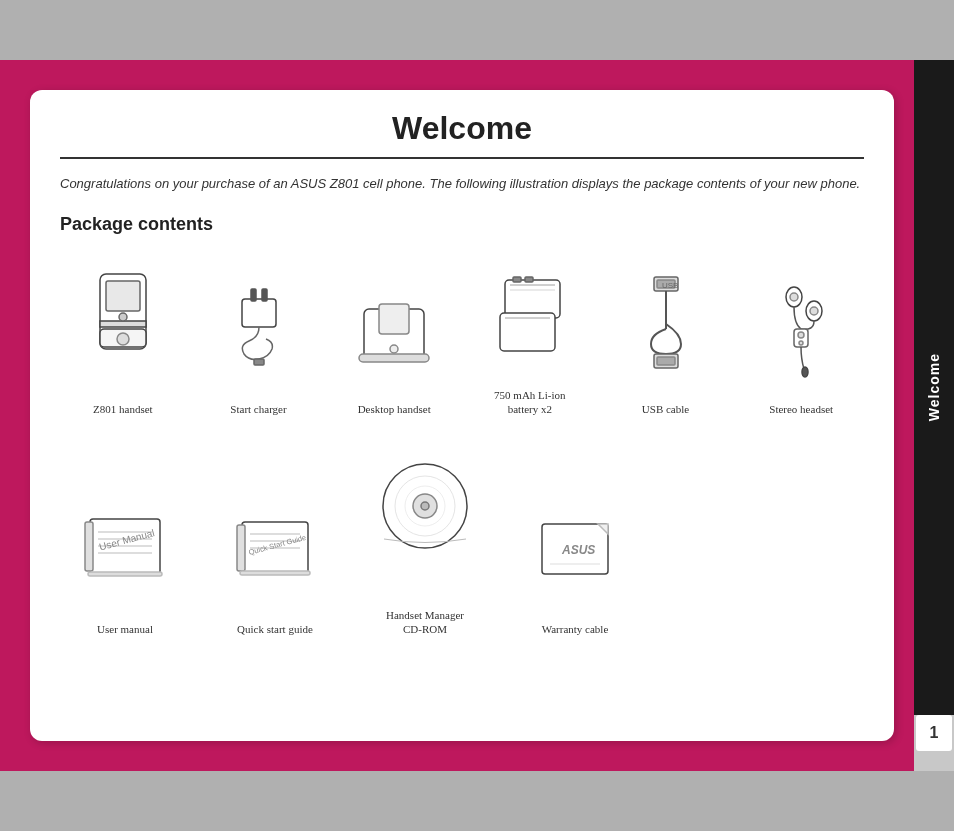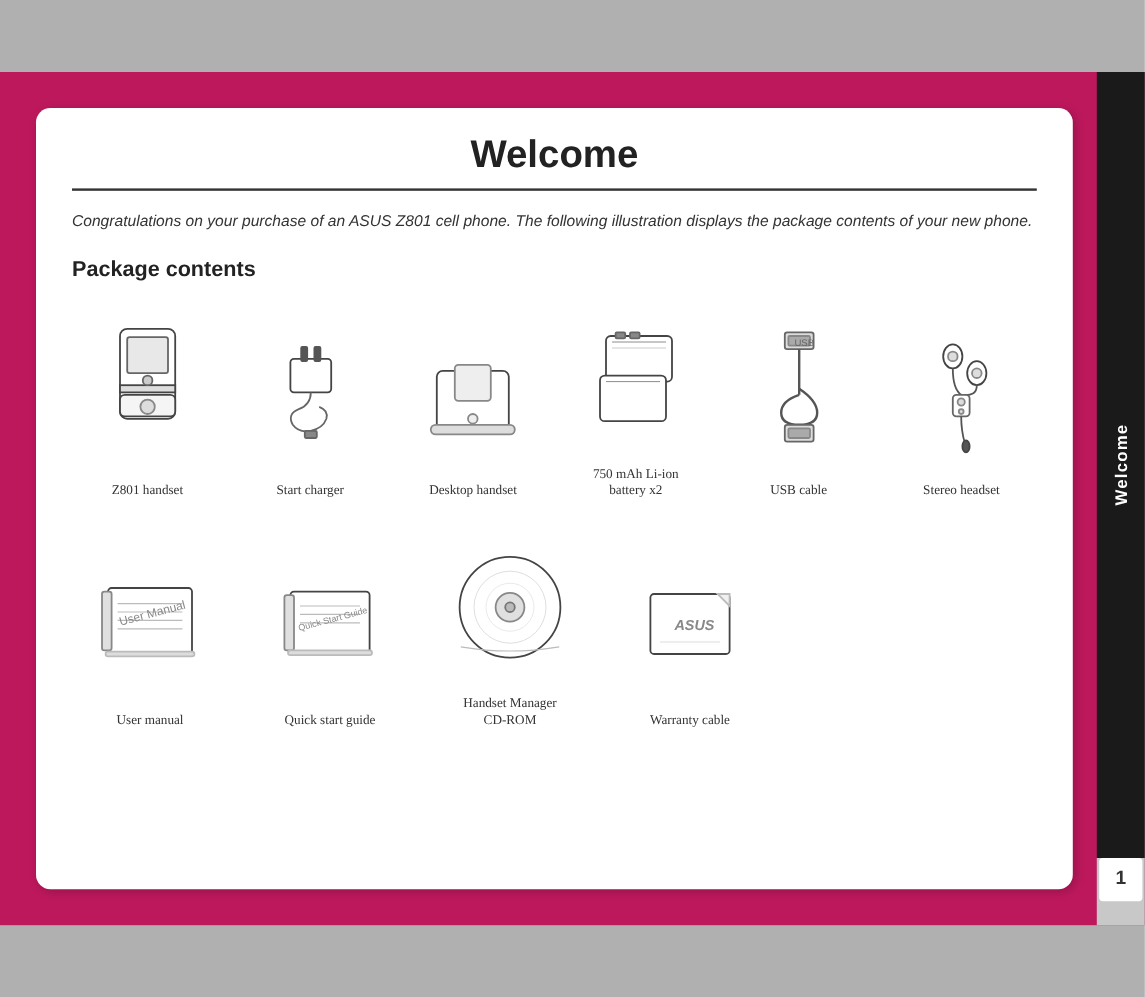--- a/index.html
+++ b/index.html
@@ -323,21 +323,21 @@
                 <line x1="30" y1="40" x2="80" y2="40" stroke="#bbb" stroke-width="1"></line>
                 <line x1="30" y1="47" x2="80" y2="47" stroke="#bbb" stroke-width="1"></line>
                 <line x1="30" y1="54" x2="80" y2="54" stroke="#bbb" stroke-width="1"></line>
                 <text x="28" y="54" font-size="7.5" fill="#888" stroke="none" transform="rotate(-15, 55, 52)">Quick Start Guide</text>
                 <rect x="20" y="77" width="70" height="4" rx="2" fill="#ddd" stroke="#bbb"></rect>
               </svg>
             </div>
             <div class="item-label">Quick start guide</div>
           </div>
 
-          <div class="item" style="max-width: 130px;">
+          <div class="item" style="max-width: 130px; gap: 29px;">
             <div class="item-image">
               <svg width="110" height="110" viewBox="0 0 110 110" fill="none" stroke="#444" stroke-width="1.5">
 
                 <circle cx="55" cy="55" r="42" fill="white" stroke="#444"></circle>
                 <circle cx="55" cy="55" r="12" fill="#e0e0e0" stroke="#888"></circle>
                 <circle cx="55" cy="55" r="4" fill="#bbb" stroke="#777"></circle>
 
                 <circle cx="55" cy="55" r="30" fill="none" stroke="#ddd" stroke-width="0.8"></circle>
                 <circle cx="55" cy="55" r="20" fill="none" stroke="#e8e8e8" stroke-width="0.8"></circle>
 

